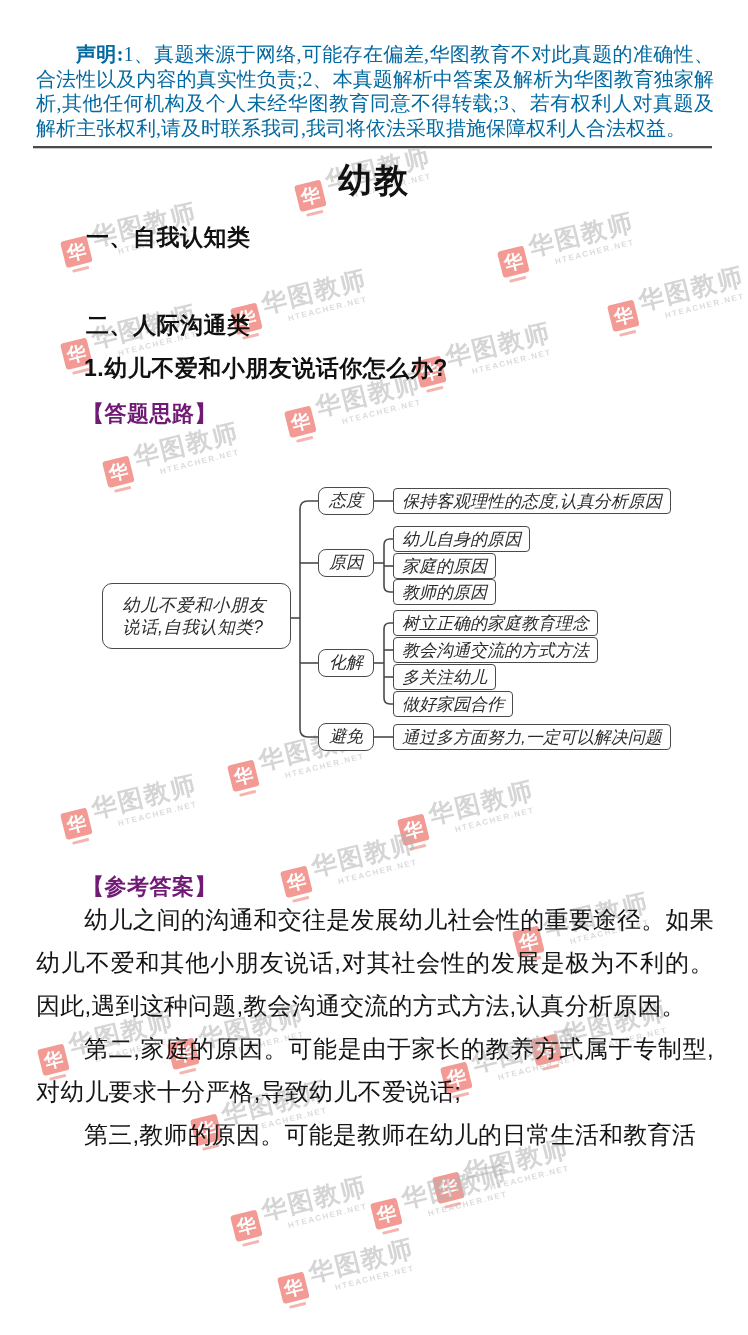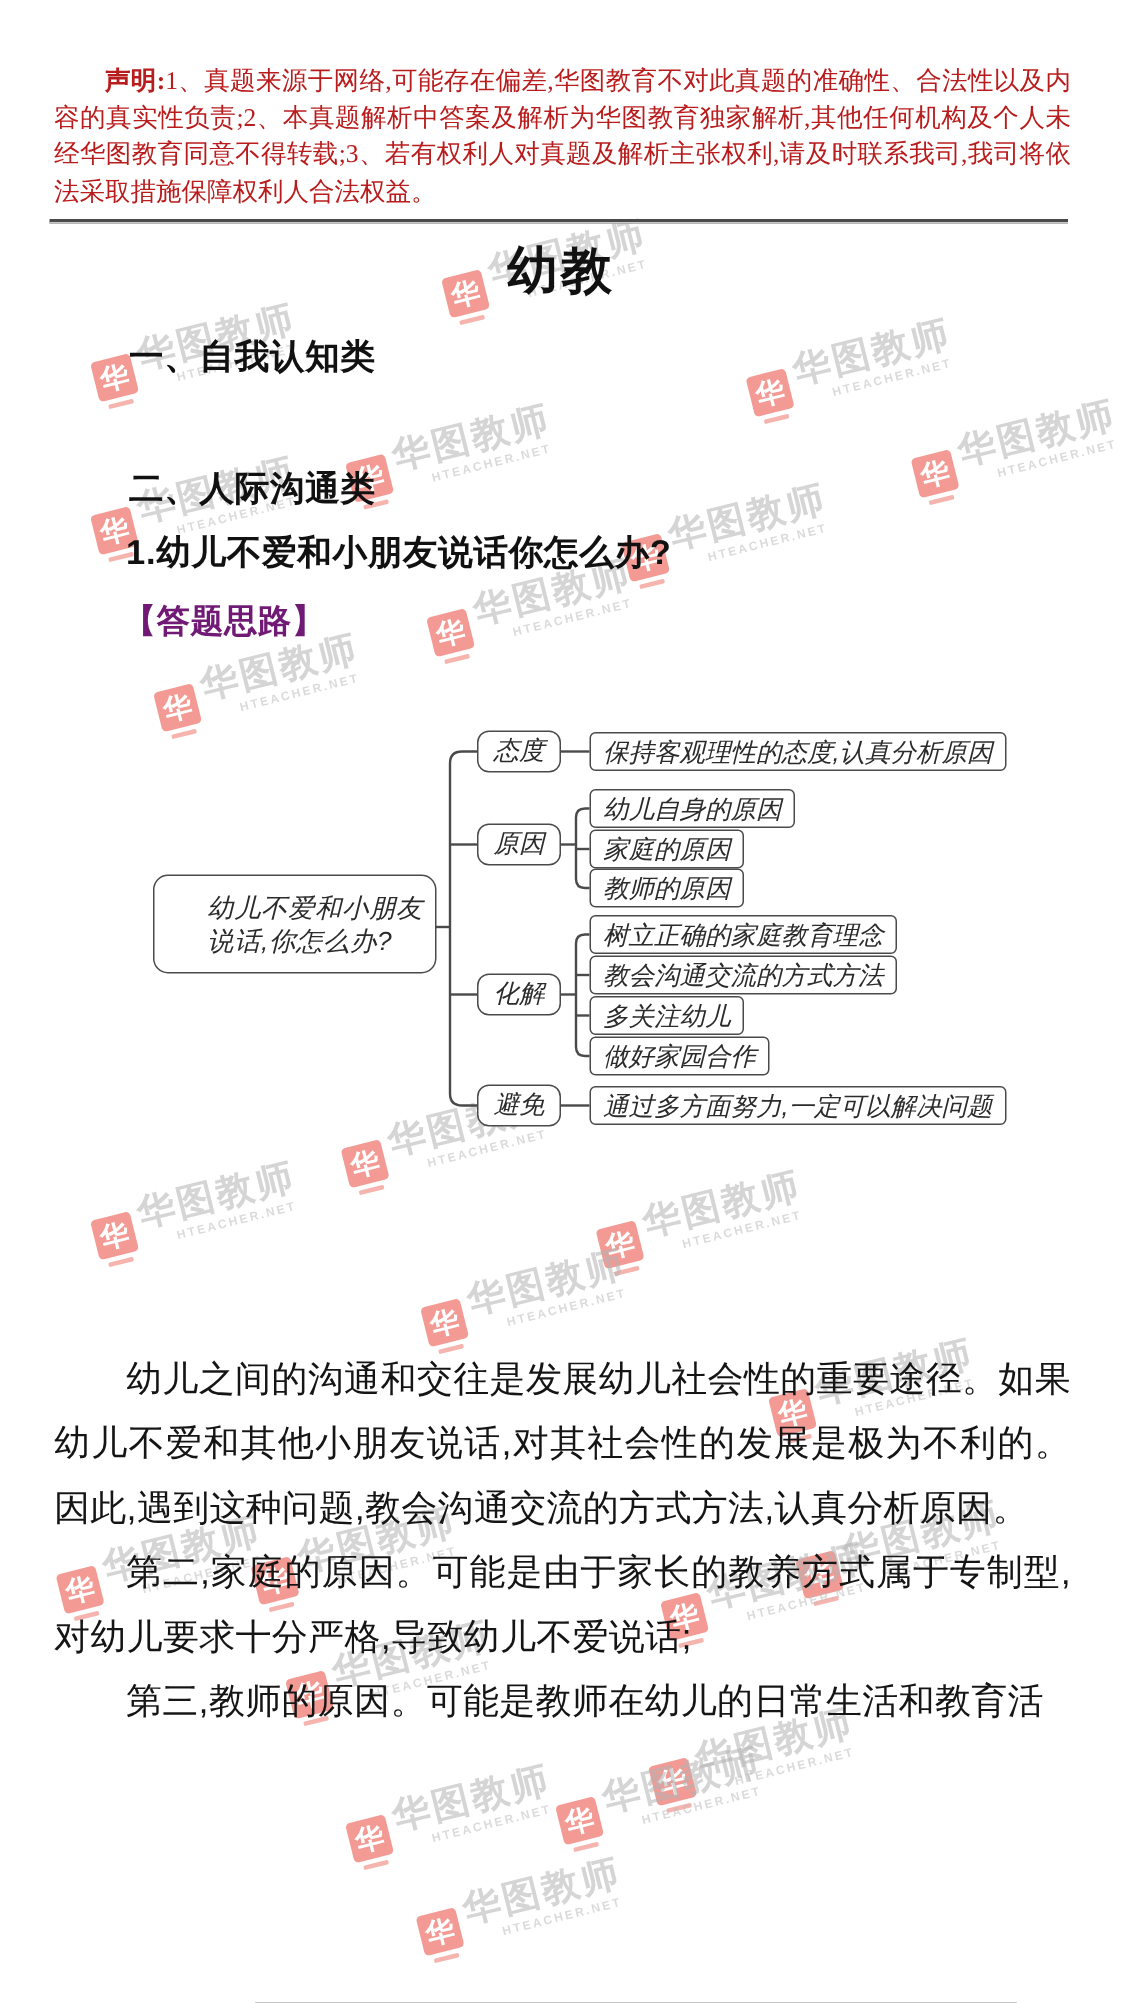--- a/index.html
+++ b/index.html
@@ -14,36 +14,36 @@
   .wm-logo-wrap{display:flex;flex-direction:column;align-items:center;margin-top:13px;}
   .wm-logo{width:27px;height:27px;background:#e8493c;color:#fff;border-radius:3px;
     font-size:19px;font-weight:700;display:flex;align-items:center;justify-content:center;}
   .wm-logo-bar{width:17px;height:3px;background:#e8493c;opacity:.75;margin-top:3px;border-radius:1px;}
   .wm-text{margin-left:5px;display:flex;flex-direction:column;}
   .wm-cn{font-size:25px;color:#b3b3b3;letter-spacing:2px;font-weight:600;white-space:nowrap;}
   .wm-en{font-size:8px;color:#bdbdbd;letter-spacing:1.6px;margin:-1px 0 0 22px;font-weight:700;white-space:nowrap;}
   
   .z{position:absolute;z-index:2;}
   .disclaimer{left:36px;top:42px;width:678px;margin:0;
-    font-family:"Liberation Serif",serif;font-size:17px;line-height:24.5px;
-    color:#b91c1c;text-align:justify;text-indent:2em;font-weight:500;}
+    font-family:"Liberation Serif",serif;font-size:20px;line-height:24.5px;
+    color:#0369a1;text-align:justify;text-indent:2em;font-weight:500;}
   .disclaimer b{font-weight:700;}
   .sep{left:33px;top:146px;width:679px;height:2px;background:#4a4a4a;border-bottom:1px solid #c8c8c8;}
   .title{left:0;top:158px;width:748px;margin:0;text-align:center;
     font-size:34px;font-weight:700;color:#111;letter-spacing:2px;}
   .h{margin:0;left:86px;font-size:23px;font-weight:700;color:#111;letter-spacing:.5px;}
   .h-1{top:222px;} .h-2{top:310px;}
   .question{left:84px;top:353px;font-size:23px;font-weight:600;color:#111;letter-spacing:.5px;}
   .lab{font-size:22px;font-weight:700;color:#701a75;letter-spacing:.5px;}
   .lab-idea{left:82px;top:399px;} .lab-ref{left:82px;top:872px;}
   
   .mm-svg{left:0;top:0;z-index:1;position:absolute;}
   .node{position:absolute;box-sizing:border-box;border:1.6px solid #4a4a4a;background:#fff;color:#2b2b2b;z-index:2;font-style:italic;}
   .mm-root{left:102px;top:583px;width:189px;height:66px;border-radius:10px;border-width:1.8px;
-    display:flex;flex-direction:column;justify-content:center;padding-left:35px;
+    display:flex;flex-direction:column;justify-content:center;padding-left:19px;
     font-size:17.5px;line-height:22px;letter-spacing:.5px;}
   .mm-branch{left:318px;width:56px;height:28px;border-radius:8px;font-size:17px;
     text-align:center;line-height:25px;}
   .mm-leaf{left:393px;height:26px;border-radius:4px;font-size:17px;line-height:23px;
     padding:1px 8px;white-space:nowrap;}
   
   .answer{left:36px;top:898px;width:678px;}
   .answer p{margin:0;text-indent:2em;font-size:24px;line-height:43px;
     color:#151515;text-align:justify;letter-spacing:.2px;}
 </style>
@@ -357,38 +357,39 @@
       <path d="M384,566 H393"></path>
       <path d="M393,623 H390 Q384,623 384,629 V698 Q384,704 390,704 H393"></path>
       <path d="M373,663 H384"></path>
       <path d="M384,650 H393"></path>
       <path d="M384,677 H393"></path>
     </g>
   </svg>
 
   <div class="node mm-root" id="mm-root">
       <div>幼儿不爱和小朋友</div>
-      <div>说话,你怎么办?</div>
+      <div>说话,自我认知类?</div>
     </div>
   <div id="mm-nodes">
       <div class="node mm-branch" style="top: 487px;">态度</div>
       <div class="node mm-leaf" style="top: 488px;">保持客观理性的态度,认真分析原因</div>
       <div class="node mm-branch" style="top: 549px;">原因</div>
       <div class="node mm-leaf" style="top: 526px;">幼儿自身的原因</div>
       <div class="node mm-leaf" style="top: 553px;">家庭的原因</div>
       <div class="node mm-leaf" style="top: 579px;">教师的原因</div>
       <div class="node mm-branch" style="top: 649px;">化解</div>
       <div class="node mm-leaf" style="top: 610px;">树立正确的家庭教育理念</div>
       <div class="node mm-leaf" style="top: 637px;">教会沟通交流的方式方法</div>
       <div class="node mm-leaf" style="top: 664px;">多关注幼儿</div>
       <div class="node mm-leaf" style="top: 691px;">做好家园合作</div>
       <div class="node mm-branch" style="top: 723px;">避免</div>
       <div class="node mm-leaf" style="top: 724px;">通过多方面努力,一定可以解决问题</div>
     </div>
 
+  <div class="z lab lab-ref">【参考答案】</div>
 
   <div class="z answer" id="answer-block">
       <p>幼儿之间的沟通和交往是发展幼儿社会性的重要途径。如果幼儿不爱和其他小朋友说话,对其社会性的发展是极为不利的。因此,遇到这种问题,教会沟通交流的方式方法,认真分析原因。</p>
       <p>第二,家庭的原因。可能是由于家长的教养方式属于专制型,对幼儿要求十分严格,导致幼儿不爱说话;</p>
       <p>第三,教师的原因。可能是教师在幼儿的日常生活和教育活</p>
     </div>
 
 </div>
 
 </body></html>

